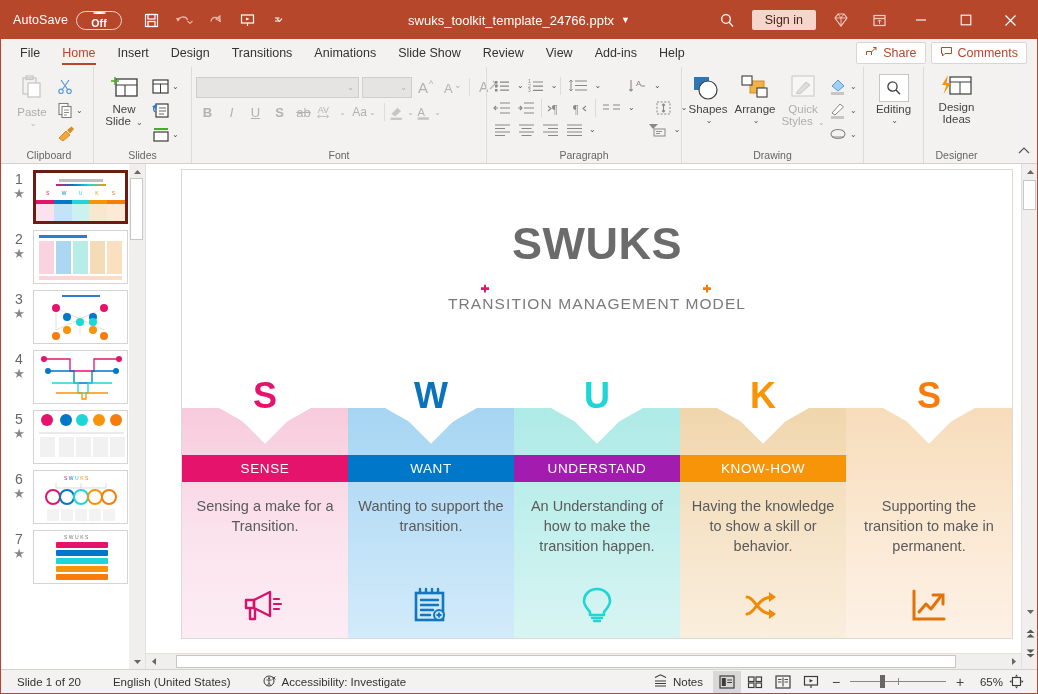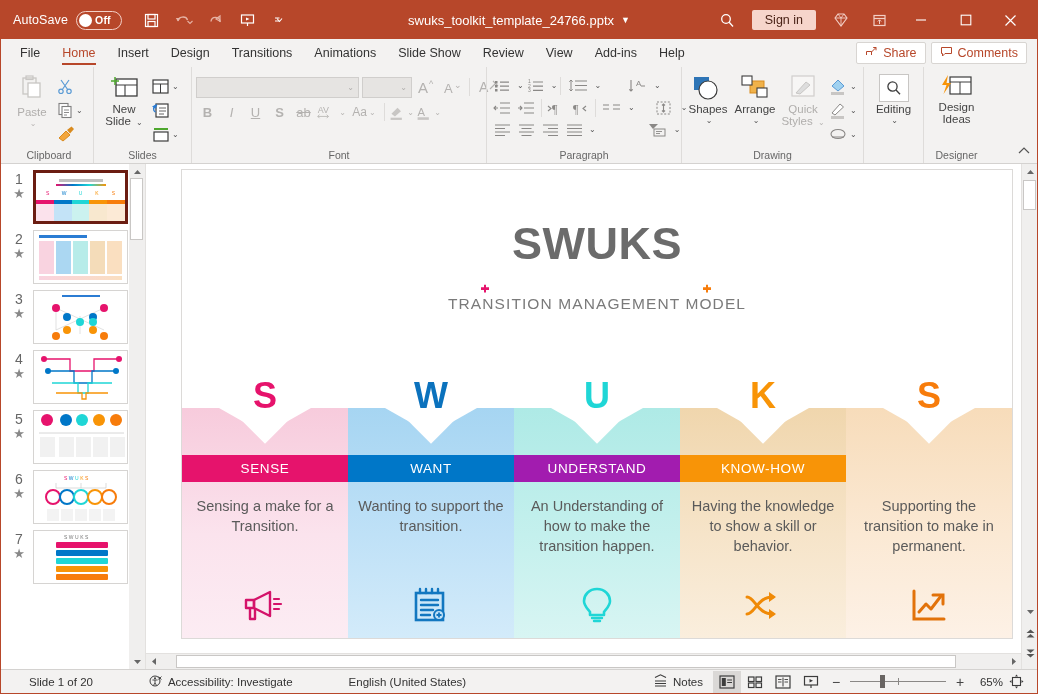--- a/index.html
+++ b/index.html
@@ -13,21 +13,21 @@
 
   
   .titlebar {
     height: 38px; background: #b7472a; display: flex; align-items: center;
     color: #fff; flex: 0 0 38px; position: relative;
   }
   .tb-left { display: flex; align-items: center; gap: 0px; padding-left: 12px; }
   .autosave-label { font-size: 12.5px; color: #fff; margin-right: 8px; letter-spacing: .1px;}
   .toggle {
     width: 46px; height: 19px; border: 1.4px solid #f3cfc6; border-radius: 10px;
-    display: flex; align-items: center; padding: 0 2px; gap: 3px;
+    display: flex; align-items: center; padding: 0 2px; gap: 3px; flex-direction: column;
   }
   .toggle .knob { width: 13px; height: 13px; border-radius: 50%; background: #fff; }
   .toggle .off { font-size: 10.5px; font-weight: bold; color: #fff; letter-spacing: .2px;}
   .qat { display: flex; align-items: center; gap: 2px; margin-left: 14px; }
   .qat-btn {
     width: 30px; height: 28px; display: flex; align-items: center; justify-content: center;
     border-radius: 2px; cursor: default;
   }
   .qat-btn svg { display:block; }
   .tb-center {
@@ -192,21 +192,21 @@
   .hs-btn { width:16px; height:16px; display:flex; align-items:center; justify-content:center;}
   .hs-track { flex:1; height:13px; position:relative;}
   .hs-thumb { position:absolute; left:14px; width: 780px; height:13px; background:#fff;
               border:1px solid #c9c7c5;}
 
   
   .status {
     height: 24px; background: #f3f2f1; display: flex; align-items: center;
     font-size: 11.5px; color: #333; flex: 0 0 24px; border-top:1px solid #d4d2d0;
   }
-  .st-item { display:flex; align-items:center; gap:5px; padding: 0 28px; height: 22px; }
+  .st-item { display:flex; align-items:center; gap:5px; padding: 0 16px; height: 22px; }
   .st-right { margin-left: auto; display:flex; align-items:center; gap:0px; padding-right:8px;}
   .view-btn { width: 28px; height: 22px; display:flex; align-items:center; justify-content:center;}
   .view-btn.active { background: #dad8d6; }
   .zoom-slider { display:flex; align-items:center; gap:0px; margin: 0 4px;}
   .zs-track { width: 96px; height: 1px; background: #8a8886; position: relative; margin: 0 7px;}
   .zs-mid { position:absolute; left: 48px; top:-3px; width:1px; height:7px; background:#8a8886;}
   .zs-knob { position:absolute; left: 30px; top:-6px; width:5px; height:13px; background:#696563;}
   .zmb { width:14px; text-align:center; font-size:14px; color:#444; }
   .zoom-pct { font-size: 11.5px; color:#333; width: 32px; text-align:right; }
 </style>
@@ -1030,32 +1030,32 @@
         <svg width="11" height="11" viewBox="0 0 11 11">
             <path d="M1.5 1.5 L5.5 5 L9.5 1.5 Z" fill="#555"></path>
             <path d="M1.5 6 L5.5 9.5 L9.5 6 Z" fill="#555"></path>
           </svg>
       </div>
     </div>
   </div>
 
   <div class="status">
     <div class="st-item">Slide 1 of 20</div>
+    <div class="st-item">English (United States)</div>
     <div class="st-item">
       <span>
         <svg width="14" height="14" viewBox="0 0 14 14">
             <circle cx="6" cy="7" r="5" fill="none" stroke="#3c3c3c" stroke-width="1"></circle>
             <circle cx="6" cy="4.2" r="1" fill="#3c3c3c"></circle>
             <path d="M3.4 6 L8.6 6 M6 6 L6 9 M6 9 L4.4 11.5 M6 9 L7.6 11.5" stroke="#3c3c3c" stroke-width=".9" fill="none"></path>
             <path d="M9.5 2.5 L12.5 5.5 M12.5 2.5 L9.5 5.5" stroke="#3c3c3c" stroke-width=".9"></path>
           </svg>
       </span>
       <span>Accessibility: Investigate</span>
     </div>
-    <div class="st-item">English (United States)</div>
 
     <div class="st-right">
       <div class="st-item" style="padding:0 10px">
         <span>
           <svg width="15" height="13" viewBox="0 0 15 13">
               <path d="M2 3.5 L7.5 0.8 L13 3.5" fill="none" stroke="#3c3c3c" stroke-width="1.1"></path>
               <path d="M2 7 L13 7 M2 9.5 L13 9.5 M2 12 L13 12" stroke="#3c3c3c" stroke-width="1.1"></path>
             </svg>
         </span>
         <span>Notes</span>

